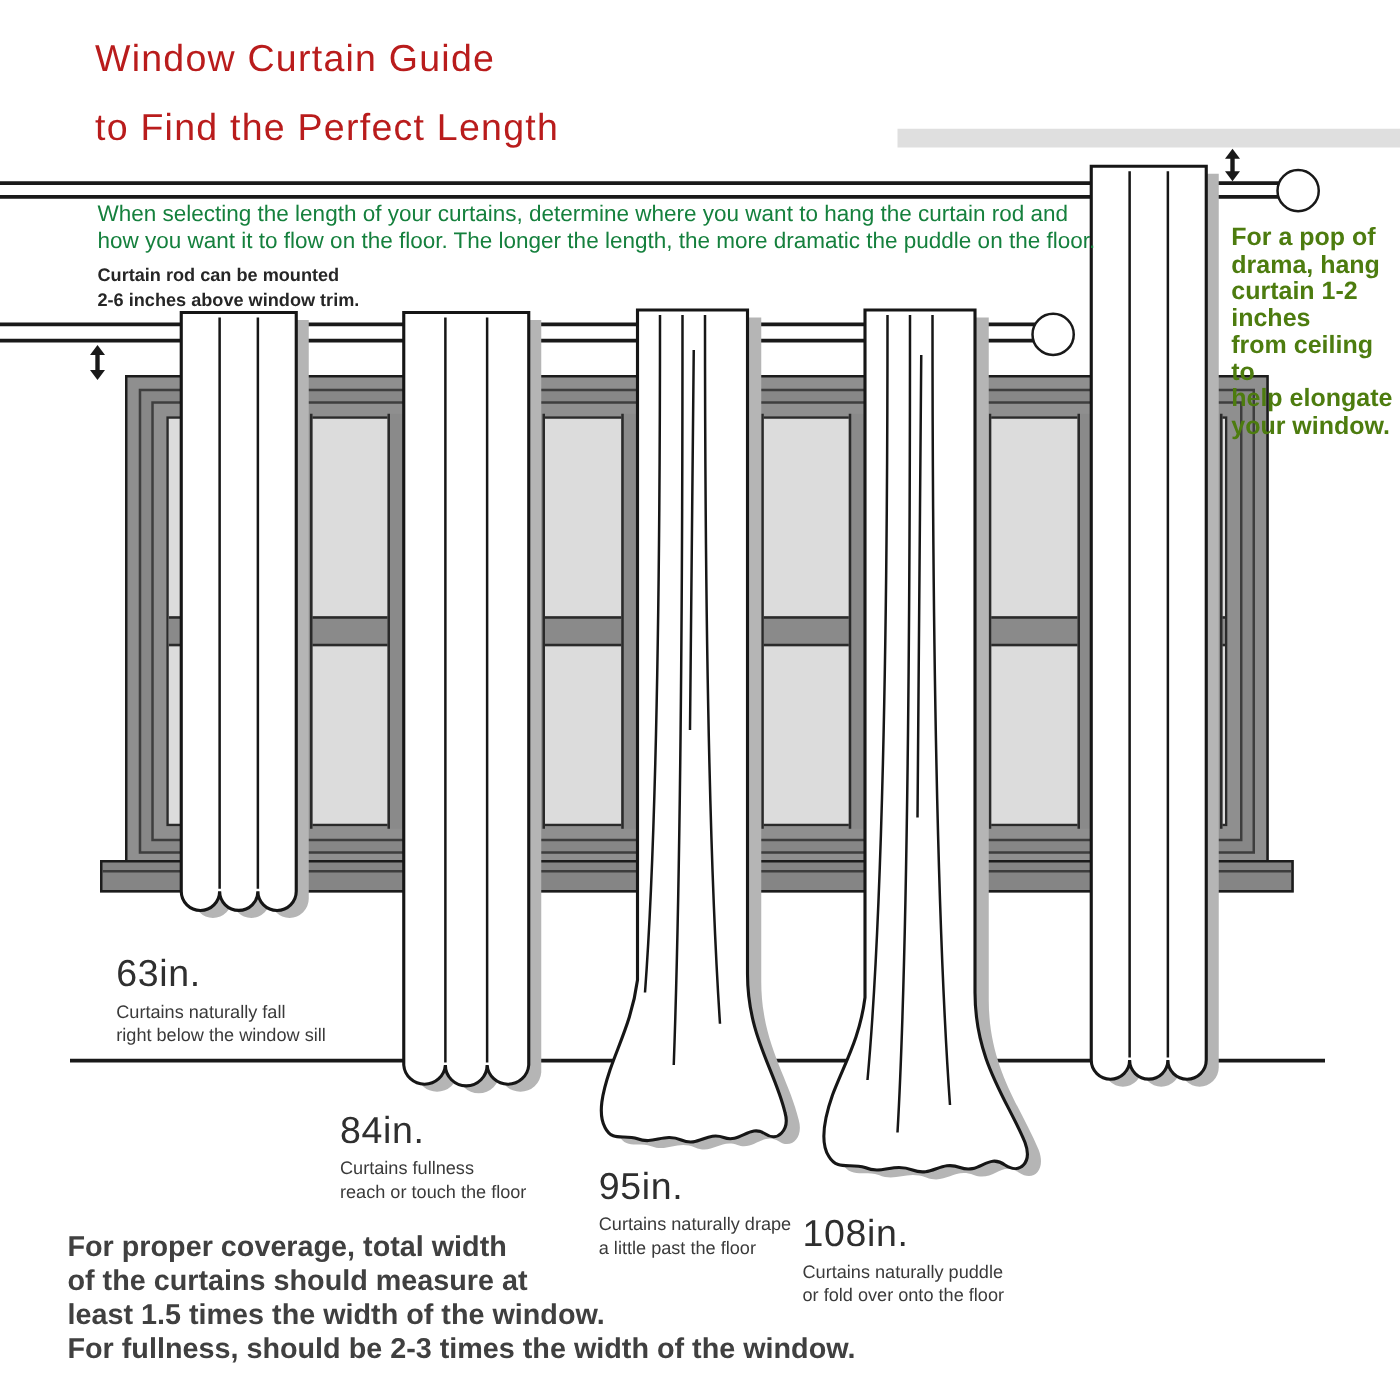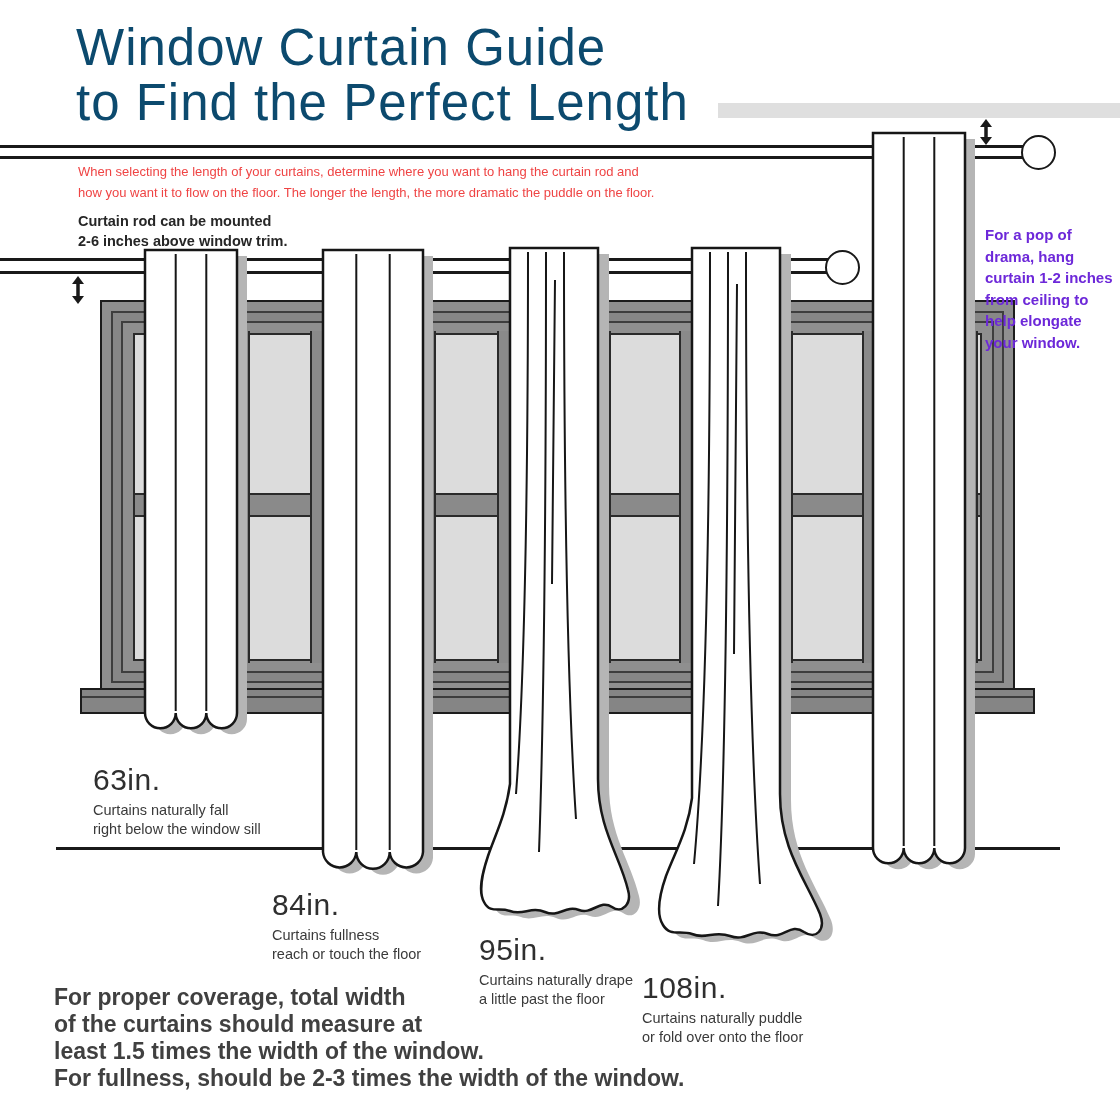--- a/index.html
+++ b/index.html
@@ -2,25 +2,25 @@
 <html><head>
 <meta charset="utf-8">
 <style>
   html,body{margin:0;padding:0;background:#ffffff;}
   .canvas{position:relative;width:1120px;height:1120px;background:#ffffff;overflow:hidden;
           font-family:"Liberation Sans","DejaVu Sans",sans-serif;color:#2d2d2d;}
   .abs{position:absolute;}
   svg{overflow:visible;display:block;}
 
   
-  .title{left:76px;top:20px;font-size:51px;line-height:55px;font-weight:400;
-         letter-spacing:1px;color:#0c4a6e;}
-  .intro{left:78px;top:161px;font-size:13px;line-height:21px;color:#ef4444;}
+  .title{left:76px;top:20px;font-size:30px;line-height:55px;font-weight:400;
+         letter-spacing:1px;color:#b91c1c;}
+  .intro{left:78px;top:161px;font-size:18px;line-height:21px;color:#15803d;}
   .rod-note{left:78px;top:211px;font-size:14.5px;line-height:20px;font-weight:700;color:#262626;}
-  .ceiling-note{left:985px;top:180px;font-size:15px;line-height:21.5px;font-weight:700;color:#6d28d9;margin-top:44px;}
+  .ceiling-note{left:985px;top:180px;font-size:20px;line-height:21.5px;font-weight:700;color:#4d7c0f;}
   .footer{left:54px;top:984px;font-size:23px;line-height:27px;font-weight:700;color:#404040;}
 
   
   .ceiling-bar{left:718px;top:103px;width:402px;height:15px;background:#dfdfdf;}
   .rod{background:#191919;height:2.5px;}
   .finial{width:31px;height:31px;border:2.5px solid #191919;border-radius:50%;background:#ffffff;}
 
   
   .win-outer{left:100px;top:300px;width:911px;height:390px;background:#8f8f8f;border:2px solid #1c1c1c;}
   .win-mid{position:absolute;left:9px;top:9px;right:9px;bottom:9px;background:#878787;border:2px solid #3e3e3e;}

